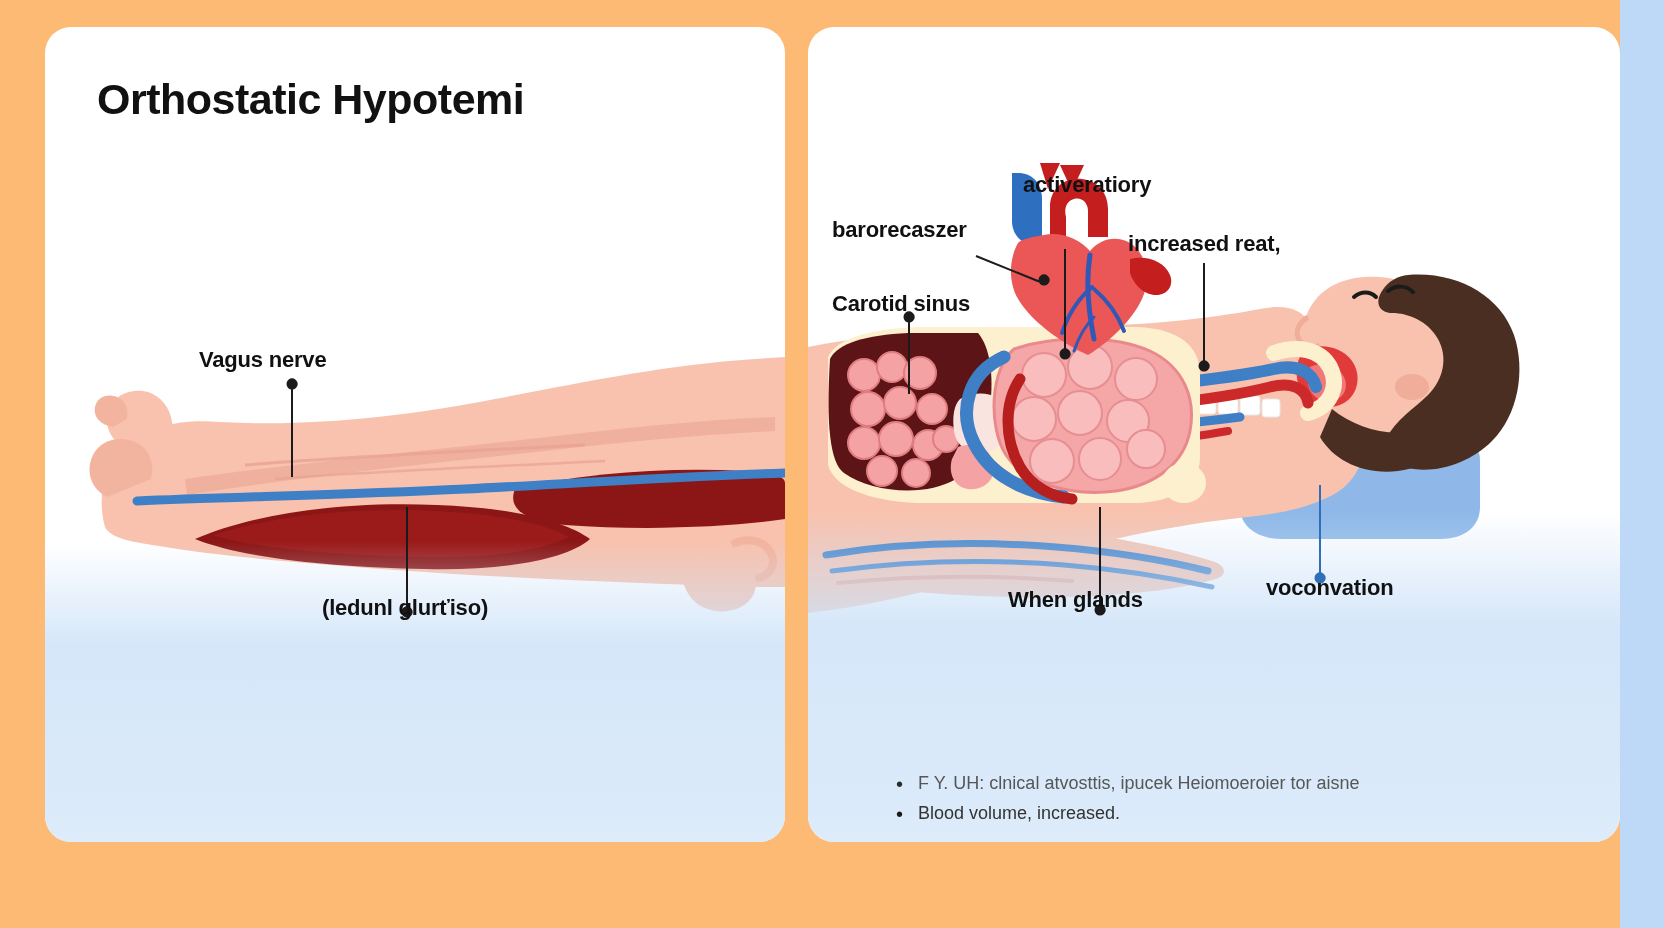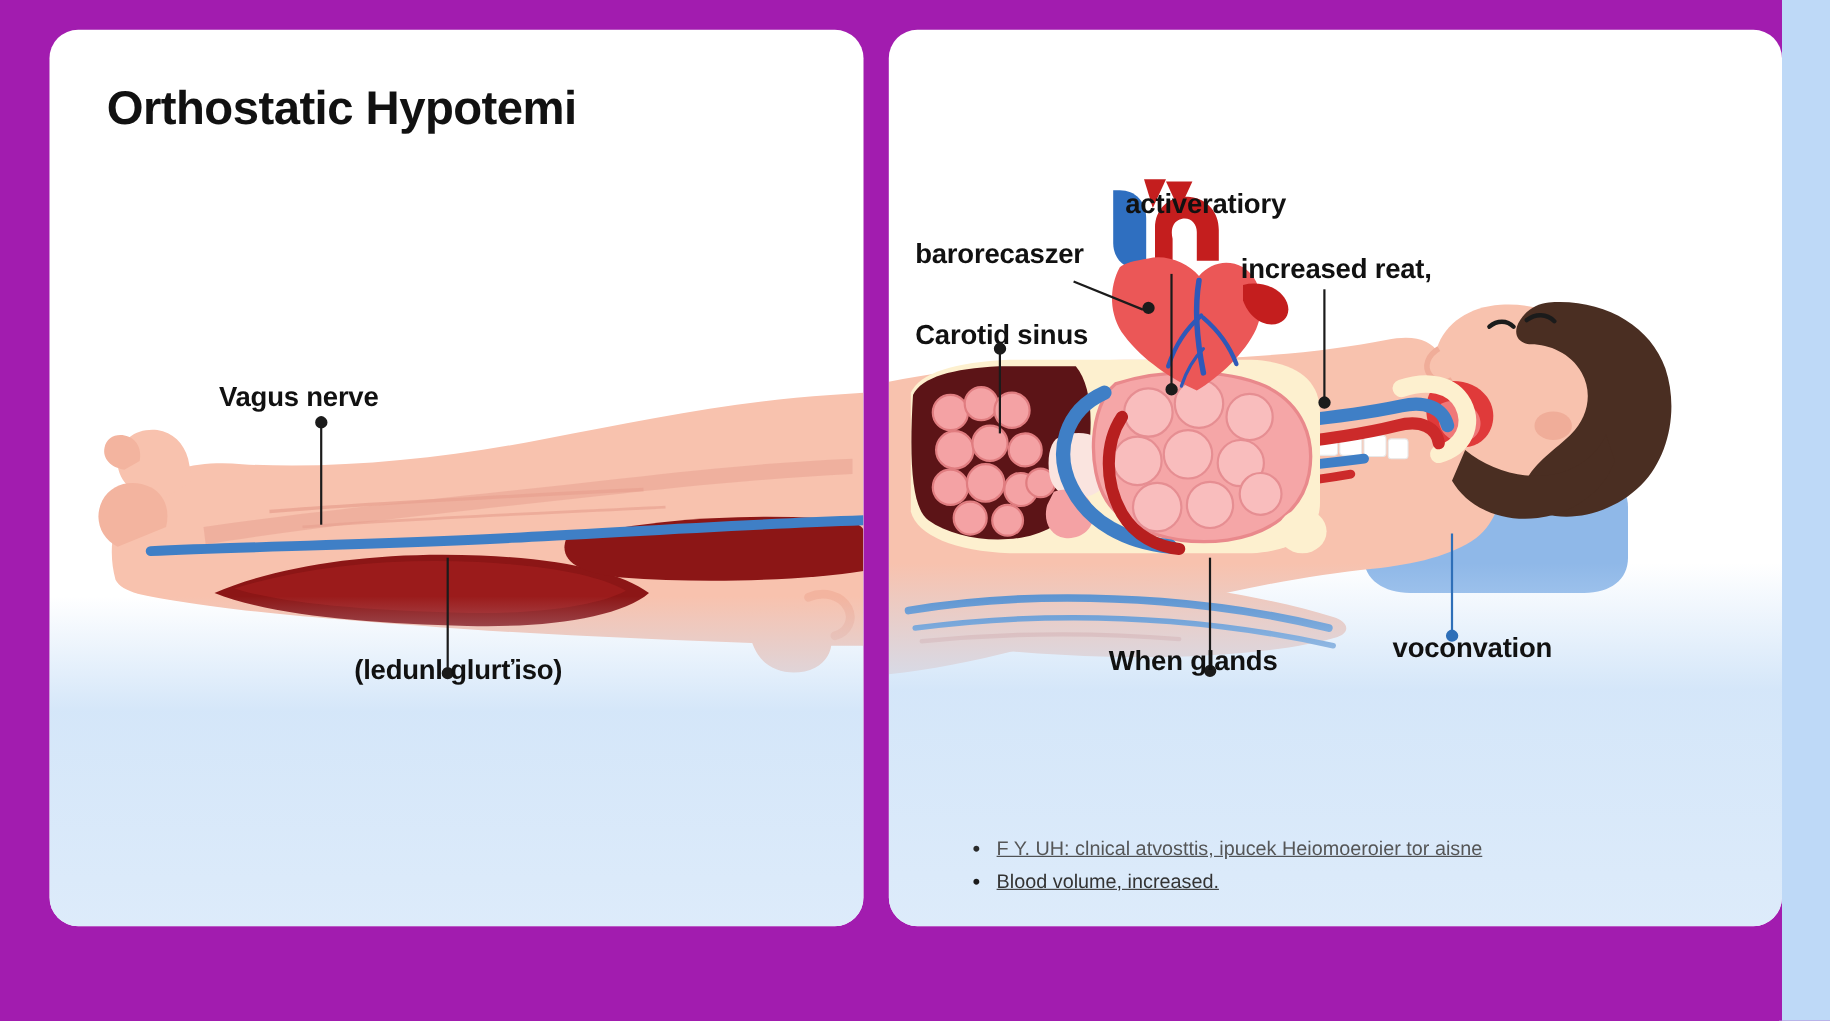--- a/index.html
+++ b/index.html
@@ -10,21 +10,21 @@
     width: 1664px;
     height: 928px;
     background: #bed9f7;
     font-family: "Liberation Sans", sans-serif;
     overflow: hidden;
   }
   #infographic {
     position: relative;
     width: 1620px;
     height: 928px;
-    background: #a21caf;
+    background: #fdba74;
   }
   .panel {
     position: absolute;
     background: #ffffff;
     border-radius: 26px;
     overflow: hidden;
   }
   #panel-left {
     left: 45px;
     top: 27px;
@@ -58,21 +58,21 @@
     bottom: 0;
     height: 330px;
     background: linear-gradient(180deg, rgba(205,226,248,0.0) 0%, rgba(205,226,248,0.85) 35%, rgba(219,234,250,0.95) 100%);
     pointer-events: none;
   }
   #panel-left .bottom-wash { height: 300px; }
 
   
   .label {
     position: absolute;
-    font-size: 25px;
+    font-size: 22px;
     font-weight: 700;
     color: #111111;
     white-space: nowrap;
     letter-spacing: -0.2px;
   }
   .leader {
     position: absolute;
     width: 2px;
     background: #1b1b1b;
   }
@@ -105,26 +105,25 @@
     line-height: 1.28;
     color: #121212;
     letter-spacing: -0.4px;
   }
   .bullets {
     position: absolute;
     left: 72px;
     top: 730px;
     width: 700px;
     list-style: none;
-    margin: 0;
+    margin: 12px;
     padding: 0;
     color: #333333;
     font-size: 18px;
     line-height: 1.65;
-    text-decoration: underline;
   }
   .bullets li {
     position: relative;
     padding-left: 26px;
     white-space: nowrap;
     overflow: hidden;
   }
   .bullets li::before {
     content: "\2022";
     position: absolute;

